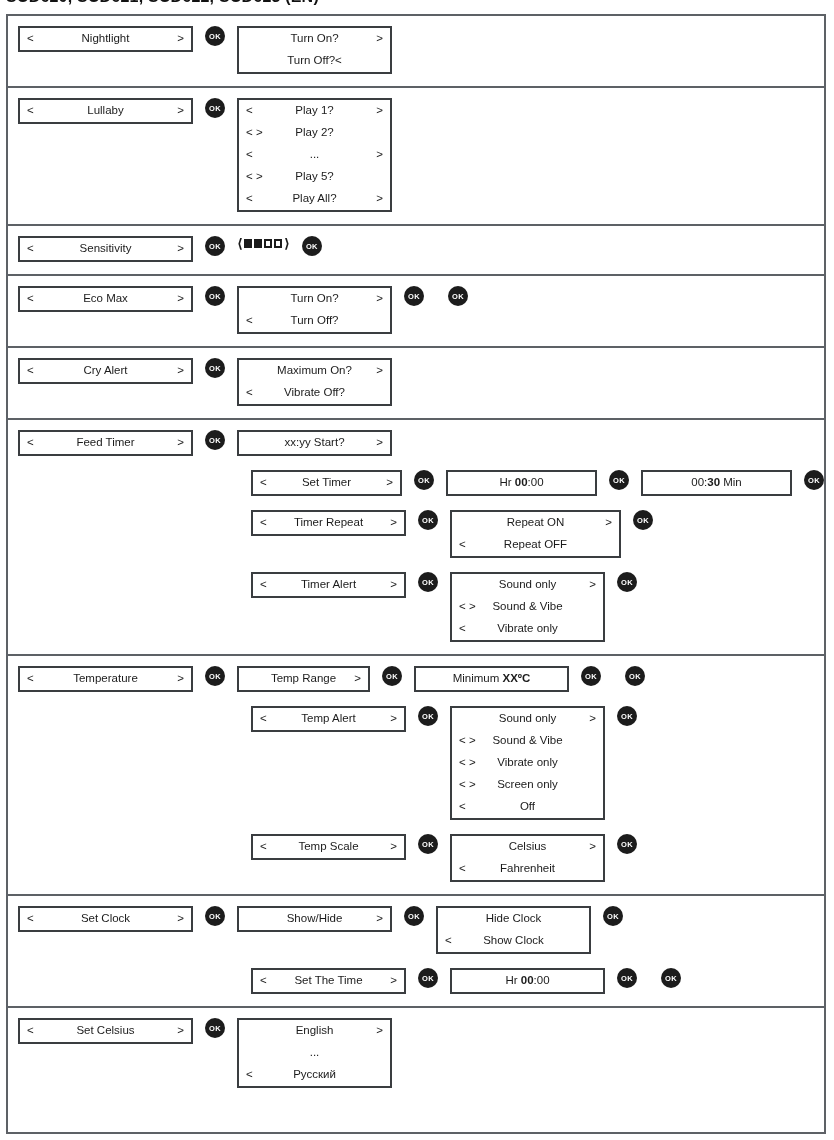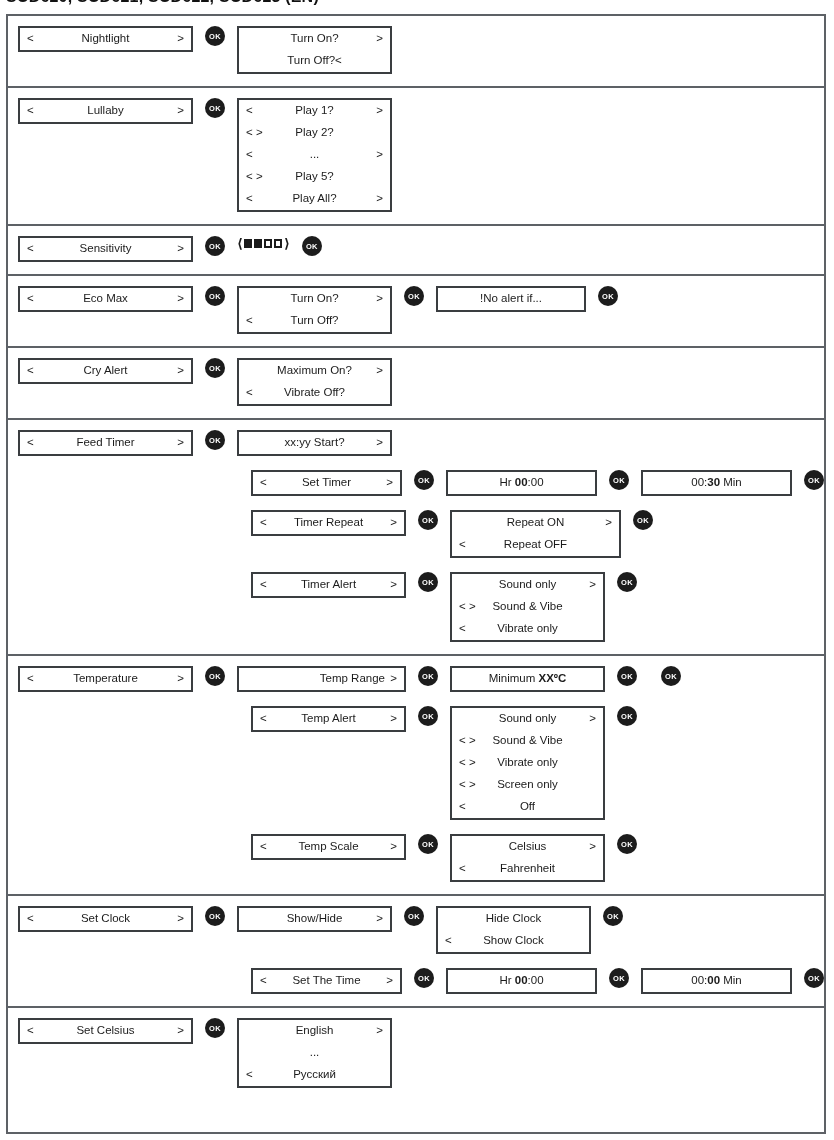--- a/index.html
+++ b/index.html
@@ -216,27 +216,20 @@
               </div>
               <div class="line">
                 <span class="lft">&lt;</span>
                 <span class="mid">Turn Off?</span>
                 <span class="rgt"></span>
               </div>
             </div>
             <div class="spacer" style="width: 12px;"></div>
             <div class="ok">OK</div>
             <div class="spacer" style="width: 12px;"></div>
-            <div class="box" style="width: 150px;">
-              <div class="line">
-                <span class="lft"></span>
-                <span class="mid">!No alert if...</span>
-                <span class="rgt"></span>
-              </div>
-            </div>
             <div class="spacer" style="width: 12px;"></div>
             <div class="ok">OK</div>
           </div>
         </div>
         <div class="section" style="padding: 10px 0px 12px;">
           <div class="row" style="margin-top: 0px; padding-left: 10px;">
             <div class="box menu-box">
               <div class="line">
                 <span class="lft">&lt;</span>
                 <span class="mid">Cry Alert</span>
@@ -380,21 +373,21 @@
             <div class="box menu-box">
               <div class="line">
                 <span class="lft">&lt;</span>
                 <span class="mid">Temperature</span>
                 <span class="rgt">&gt;</span>
               </div>
             </div>
             <div class="spacer" style="width: 12px;"></div>
             <div class="ok">OK</div>
             <div class="spacer" style="width: 12px;"></div>
-            <div class="box" style="width: 169px; align-items: flex-end;">
+            <div class="box" style="width: 133px;">
               <div class="line">
                 <span class="lft"></span>
                 <span class="mid">Temp Range</span>
                 <span class="rgt">&gt;</span>
               </div>
             </div>
             <div class="spacer" style="width: 12px;"></div>
             <div class="ok">OK</div>
             <div class="spacer" style="width: 12px;"></div>
             <div class="box" style="width: 155px;">
@@ -535,27 +528,20 @@
             <div class="box" style="width: 155px;">
               <div class="line">
                 <span class="lft"></span>
                 <span class="mid">Hr <b>00</b>:00</span>
                 <span class="rgt"></span>
               </div>
             </div>
             <div class="spacer" style="width: 12px;"></div>
             <div class="ok">OK</div>
             <div class="spacer" style="width: 12px;"></div>
-            <div class="box" style="width: 155px;">
-              <div class="line">
-                <span class="lft"></span>
-                <span class="mid">00:<b>00</b> Min</span>
-                <span class="rgt"></span>
-              </div>
-            </div>
             <div class="spacer" style="width: 12px;"></div>
             <div class="ok">OK</div>
           </div>
         </div>
         <div class="section" style="padding: 10px 0px 12px;">
           <div class="row" style="margin-top: 0px; padding-left: 10px;">
             <div class="box menu-box">
               <div class="line">
                 <span class="lft">&lt;</span>
                 <span class="mid">Set Celsius</span>

